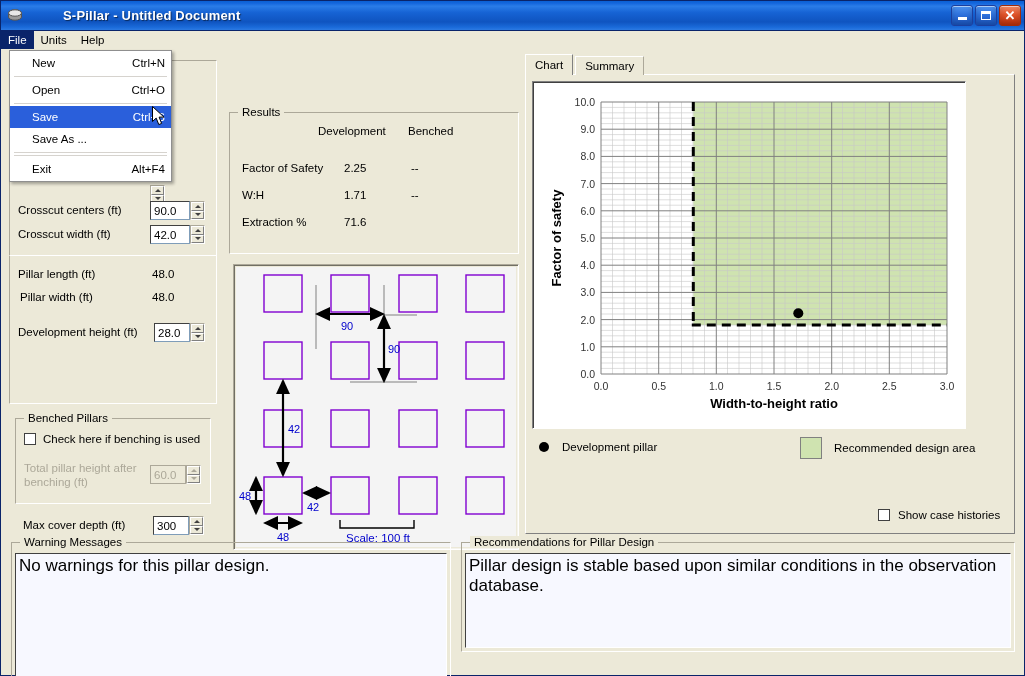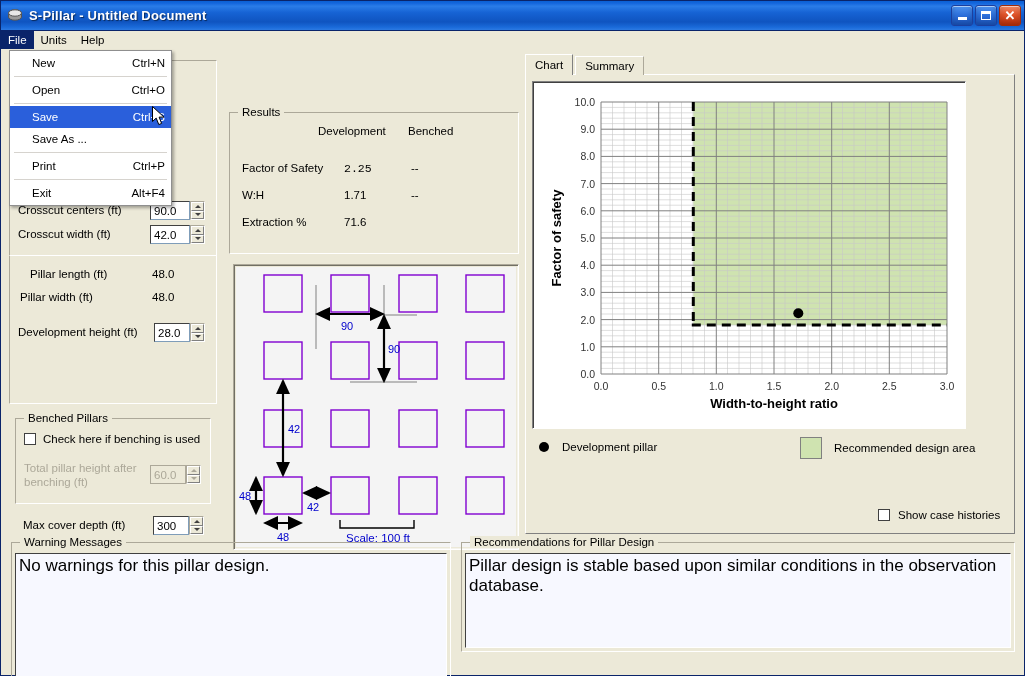--- a/index.html
+++ b/index.html
@@ -17,20 +17,21 @@
     border: 1px solid #0a246a;
     display: flex; flex-direction: column;
   }
   
   .titlebar {
     height: 30px; flex: none;
     background: linear-gradient(180deg,#0a5fd4 0%,#1567dd 8%,#2a7ce8 18%,#1663d4 40%,#0f54c0 72%,#1a6ad9 90%,#2b7ae3 100%);
     display: flex; align-items: center;
     padding: 0 3px 0 5px;
     border-bottom: 1px solid #0a246a;
+    gap: 34px;
   }
   .title-icon {
     width: 18px; height: 18px; flex: none; margin-right: 5px;
     position: relative;
   }
   .title-text {
     color: #fff; font-size: 13px; font-weight: bold;
     text-shadow: 1px 1px 1px rgba(0,0,0,.55);
     letter-spacing: .2px; white-space: nowrap;
     flex: 1;
@@ -256,21 +257,21 @@
               </div>
             <div>
                 <span class="ar dn"></span>
               </div>
           </div>
         </div>
       </div>
 
       <div style="position:absolute;left:0;top:202px;width:208px;height:148px;
                   border:1px solid #fff;border-top:none;border-left-color:#aca899;">
-        <div class="lbl" style="position:absolute;left:20px;top:12px;text-align:right;">Pillar length (ft)</div>
+        <div class="lbl" style="position:absolute;left:8px;top:12px;text-align:right;">Pillar length (ft)</div>
         <div class="lbl" style="position:absolute;left:142px;top:12px;">48.0</div>
 
         <div class="lbl" style="position:absolute;left:10px;top:35px;">Pillar width (ft)</div>
         <div class="lbl" style="position:absolute;left:142px;top:35px;">48.0</div>
 
         <div class="lbl" style="position:absolute;left:8px;top:70px;">Development height (ft)</div>
         <div class="field" style="position:absolute;left:144px;top:67px;">
           <div class="txtbox" style="width:36px;">28.0</div>
           <div class="spin">
             <div>
@@ -322,21 +323,21 @@
     <div class="panel-mid">
 
       <div class="groupbox" style="position:absolute;left:0;top:58px;width:290px;height:142px;">
         <div class="gb-title">Results</div>
 
         <div class="lbl" style="position:absolute;left:88px;top:12px;">Development</div>
         <div class="lbl" style="position:absolute;left:178px;top:12px;">Benched</div>
 
         <div>
           <div class="lbl" style="position:absolute;left:12px;top:49px;">Factor of Safety</div>
-          <div class="lbl" style="position:absolute;left:114px;top:49px;font-family:Liberation Mono, monospace;">2.25</div>
+          <div class="lbl" style="position:absolute;left:114px;top:49px;">2.25</div>
           <div class="lbl" style="position:absolute;left:181px;top:49px;">--</div>
         </div>
         <div>
           <div class="lbl" style="position:absolute;left:12px;top:76px;">W:H</div>
           <div class="lbl" style="position:absolute;left:114px;top:76px;">1.71</div>
           <div class="lbl" style="position:absolute;left:181px;top:76px;">--</div>
         </div>
         <div>
           <div class="lbl" style="position:absolute;left:12px;top:103px;">Extraction %</div>
           <div class="lbl" style="position:absolute;left:114px;top:103px;">71.6</div>
@@ -610,24 +611,20 @@
     <div class="dd-sep"></div>
     <div class="dd-item sel">
       <span>Save</span>
       <span class="sc">Ctrl+S</span>
     </div>
     <div class="dd-item">
       <span>Save As ...</span>
       <span class="sc"></span>
     </div>
     <div class="dd-sep"></div>
-    <div class="dd-item">
-      <span>Print</span>
-      <span class="sc">Ctrl+P</span>
-    </div>
     <div class="dd-sep"></div>
     <div class="dd-item">
       <span>Exit</span>
       <span class="sc">Alt+F4</span>
     </div>
   </div>
 
   <div class="cursor">
     <svg width="14" height="21" viewBox="0 0 14 21">
       <path d="M0.5,0.5 L0.5,15.5 L4.2,12.1 L6.8,18.6 L9.6,17.4 L7.1,11.1 L12,11.1 z" fill="#fff" stroke="#000" stroke-width="1"></path>

